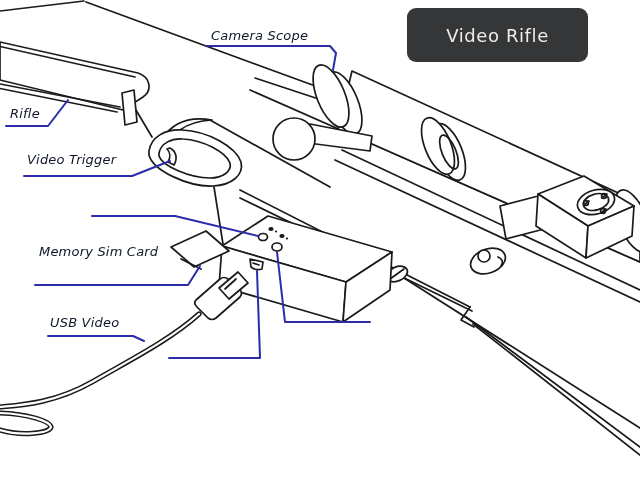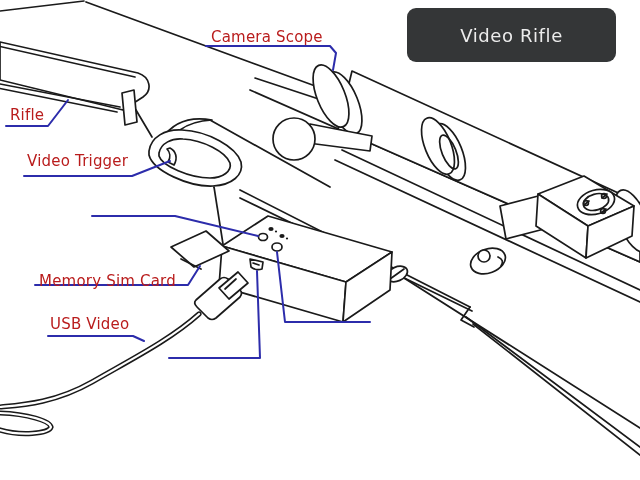--- a/index.html
+++ b/index.html
@@ -13,22 +13,22 @@
   body{width:640px;height:480px;background:var(--bg);position:relative;overflow:hidden;
        font-family:"DejaVu Sans","Liberation Sans",sans-serif;}
   #stage{position:absolute;left:0;top:0;width:640px;height:480px;}
   svg{position:absolute;left:0;top:0;}
   .ink{stroke:var(--ink);stroke-width:1.7;fill:none;stroke-linecap:round;stroke-linejoin:round;}
   .inkfill{stroke:var(--ink);stroke-width:1.7;fill:#ffffff;stroke-linecap:round;stroke-linejoin:round;}
   .inksolid{fill:var(--ink);stroke:none;}
   .cable-under{stroke:var(--ink);stroke-width:5.2;fill:none;stroke-linecap:round;}
   .cable-over{stroke:#ffffff;stroke-width:2.2;fill:none;stroke-linecap:round;}
   .leader{stroke:var(--leader);stroke-width:2;fill:none;stroke-linecap:round;stroke-linejoin:round;}
-  .lbl{position:absolute;font-size:15px;color:#b91c1c;white-space:nowrap;letter-spacing:0.2px;}
-  .badge{position:absolute;left:407px;top:8px;width:209px;height:54px;background:var(--badge-bg);
+  .lbl{position:absolute;font-size:13px;color:#0f172a;white-space:nowrap;letter-spacing:0.2px;font-style:italic;}
+  .badge{position:absolute;left:407px;top:8px;width:181px;height:54px;background:var(--badge-bg);
          border-radius:9px;display:flex;align-items:center;justify-content:center;}
   .badge span{color:var(--badge-fg);font-size:18px;letter-spacing:0.6px;}
 </style>
 </head>
 <body>
 
 <div id="stage">
 
   <svg width="640" height="480" viewBox="0 0 640 480">
 
@@ -152,20 +152,20 @@
       <path class="leader" d="M35,285 L188,285 L200,266"></path>
       <path class="leader" d="M48,336 L133,336 L144,341"></path>
       <path class="leader" d="M169,358 L260,358 L257,271"></path>
       <path class="leader" d="M370,322 L285,322 L277,252"></path>
     </g>
   </svg>
 
   <div class="lbl" style="left:211px;top:28px">Camera Scope</div>
   <div class="lbl" style="left:10px;top:106px">Rifle</div>
   <div class="lbl" style="left:27px;top:152px">Video Trigger</div>
-  <div class="lbl" style="left:39px;top:272px">Memory Sim Card</div>
+  <div class="lbl" style="left:39px;top:244px">Memory Sim Card</div>
   <div class="lbl" style="left:50px;top:315px">USB Video</div>
 
   <div class="badge">
     <span>Video Rifle</span>
   </div>
 
 </div>
 
 </body></html>

